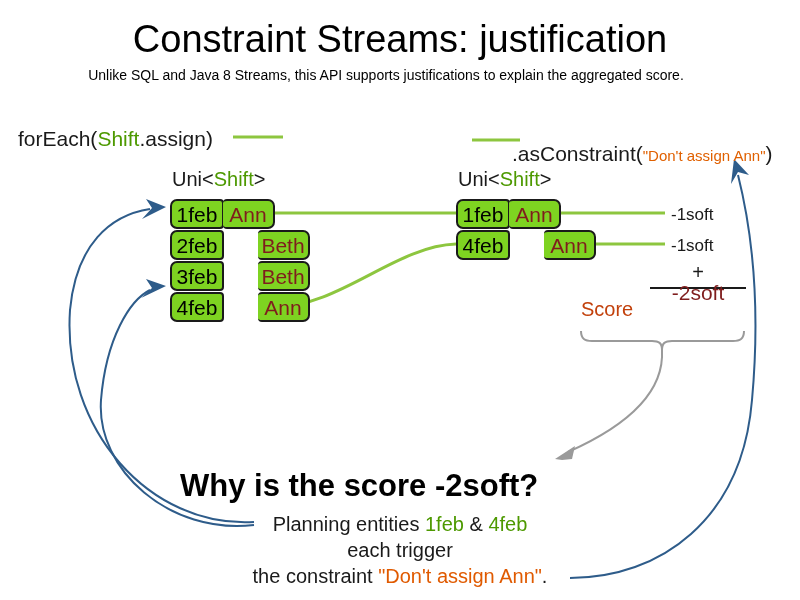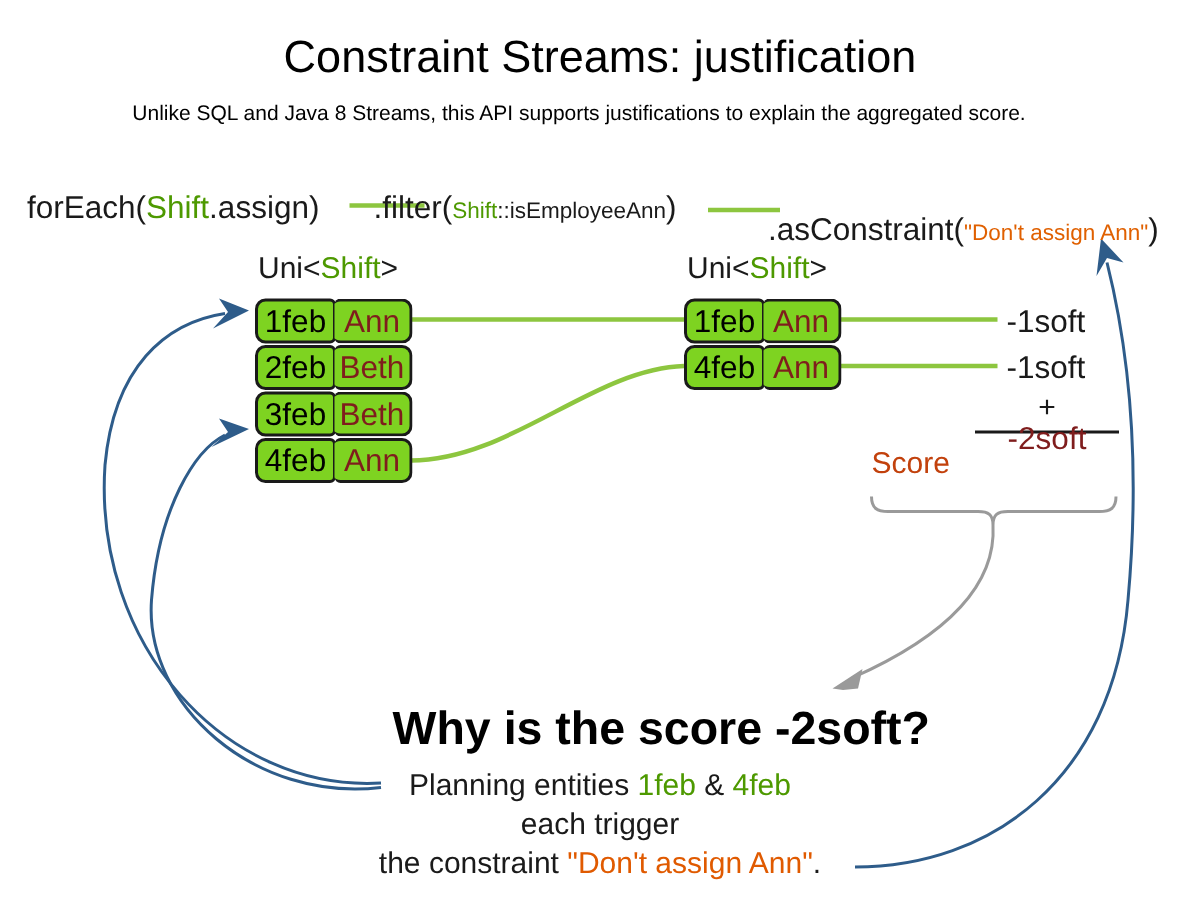--- a/index.html
+++ b/index.html
@@ -20,21 +20,21 @@
     inset: 0;
     width: 800px;
     height: 600px;
   }
   .abs { position: absolute; }
 
   
   #title {
     left: 0; top: 16px; width: 800px;
     text-align: center;
-    font-size: 30px;
+    font-size: 38px;
     line-height: 46px;
     font-weight: 400;
     color: #000;
     white-space: nowrap;
   }
   #subtitle {
     left: 0; top: 66px; width: 772px;
     text-align: center;
     font-size: 14px;
     line-height: 18px;
@@ -98,25 +98,25 @@
   .cell.name {
     width: 52px;
     border-left: none;
     border-radius: 4px 7px 7px 4px;
     color: #7f1d1d;
     margin-left: -1px;
   }
 
   #left-stack  { left: 170px; top: 199px; }
   #right-stack { left: 456px; top: 199px; }
-  .stack .shift-row + .shift-row { margin-top: 1px; }
+  .stack .shift-row + .shift-row { margin-top: 1px; gap: 35px; }
 
   
   .softlabel {
-    font-size: 21px;
+    font-size: 17px;
     line-height: 21px;
     white-space: nowrap;
     color: #1a1a1a;
   }
   #soft-1 { left: 671px; top: 204px; }
   #soft-2 { left: 671px; top: 235px; }
 
   
   #score-word {
     left: 581px; top: 298px;
@@ -142,21 +142,21 @@
     text-align: center;
     font-size: 21px; line-height: 23px;
     color: #7f1d1d;
     white-space: nowrap;
   }
 
   
   #why-heading {
     left: 180px; top: 468px;
     width: 440px;
-    text-align: right;
+    text-align: left;
     font-size: 31px;
     line-height: 36px;
     font-weight: bold;
     color: #000;
     white-space: nowrap;
   }
   .explain-line {
     width: 440px;
     left: 180px;
     text-align: center;
@@ -214,23 +214,20 @@
     <polygon points="166,286 141,298 152,288 146,279" fill="#2e5c8a"></polygon>
 
     <path d="M570,578 C660,578 742,520 752,400 C762,290 748,215 738,175" fill="none" stroke="#2e5c8a" stroke-width="2"></path>
     <polygon points="734,159 731,184 738,172 749,175" fill="#2e5c8a"></polygon>
   </svg>
 
   <div class="abs code" id="code-foreach">
     <span>forEach(</span><span class="type">Shift</span><span>.assign)</span>
   </div>
 
-  <div class="abs code" id="code-filter">
-    <span>.filter(</span><span class="small type">Shift</span><span class="small">::isEmployeeAnn</span><span>)</span>
-  </div>
 
 
   <div class="abs code" id="code-asconstraint">
     <span>.asConstraint(</span><span class="small lit">"Don't assign Ann"</span><span>)</span>
   </div>
 
   <div class="abs unilabel" id="uni-left">
     <span>Uni&lt;</span><span class="type">Shift</span><span>&gt;</span>
   </div>
   <div class="abs unilabel" id="uni-right">

